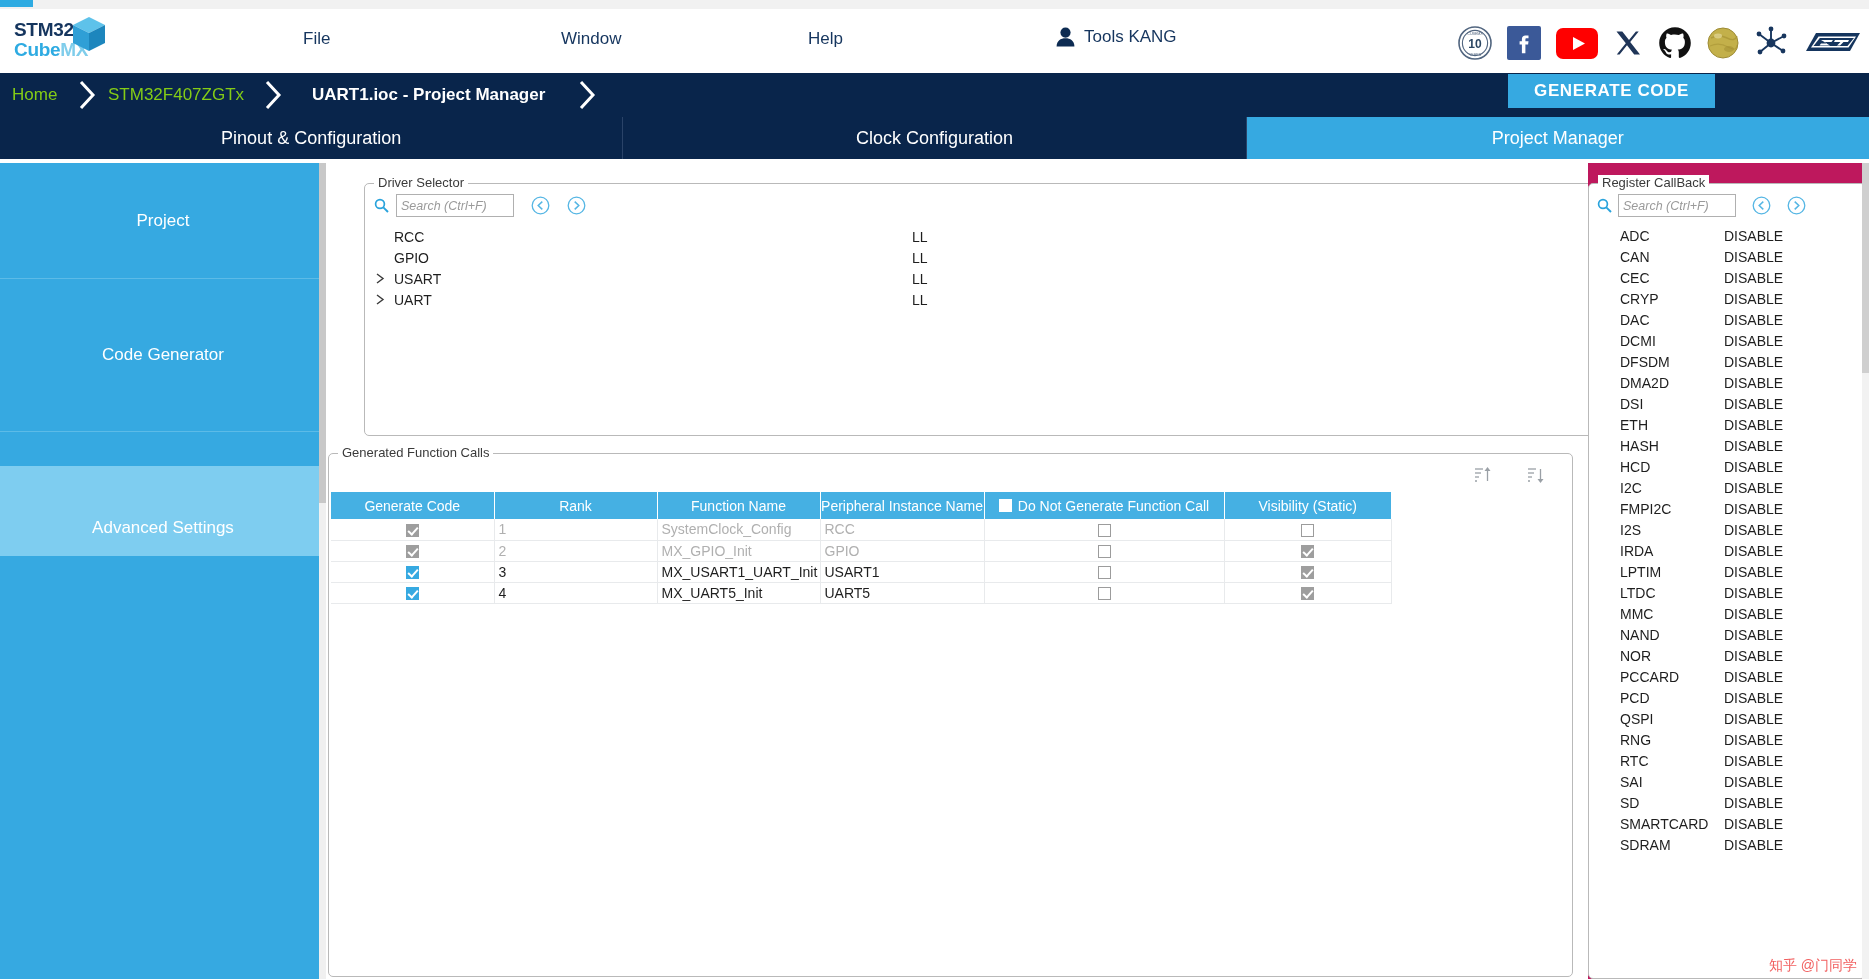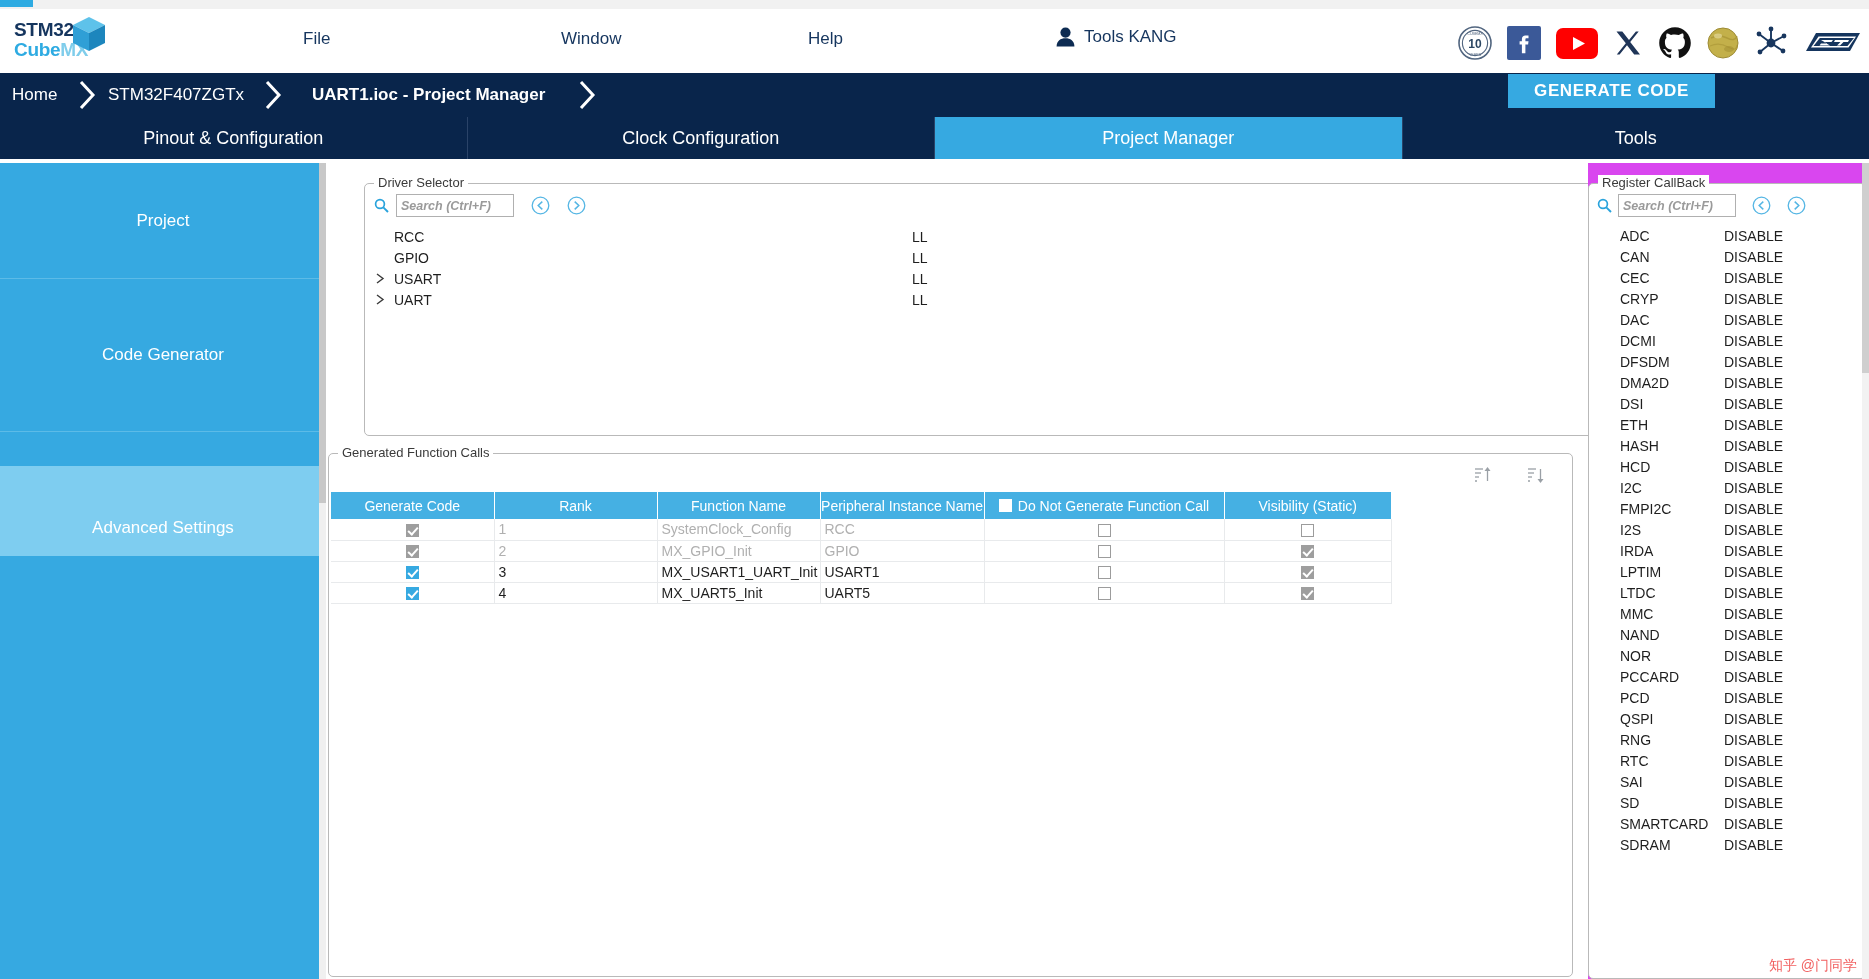--- a/index.html
+++ b/index.html
@@ -81,21 +81,21 @@
 
   
   .breadcrumb-bar {
     position: absolute; top: 73px; left: 0;
     width: 1869px; height: 44px;
     background: #09254b;
   }
   .crumb {
     position: absolute; top: 0; height: 44px;
     display: flex; align-items: center;
-    font-size: 17px; color: #ffffff;
+    font-size: 17px; color: #84cc16;
     white-space: nowrap;
   }
   .crumb.active { color: #ffffff; font-weight: bold; }
   .crumb-arrow {
     position: absolute; top: 6px;
     width: 18px; height: 32px;
   }
   .generate-btn {
     position: absolute; top: 74px; left: 1508px;
     width: 207px; height: 34px;
@@ -188,21 +188,20 @@
   }
   .search-box {
     width: 118px; height: 23px;
     border: 1px solid #b0b0b0;
     background: #ffffff;
     font-size: 12.5px;
     font-style: italic;
     color: #9a9a9a;
     padding: 0 4px;
     font-family: "Liberation Sans", sans-serif;
-    font-weight: bold;
   }
   .search-box::placeholder { color: #9a9a9a; font-style: italic; }
   .nav-circle-btn {
     width: 19px; height: 19px;
     cursor: pointer;
     margin-left: 10px;
   }
 
   .drv-list {
     position: absolute; left: 1px; top: 42px;
@@ -291,21 +290,21 @@
   }
   .cb.white-hdr {
     border: 1px solid #ffffff;
     background: #ffffff;
   }
 
   
   .right-panel {
     position: absolute; top: 163px; left: 1588px;
     width: 281px; height: 816px;
-    background: #d946ef;
+    background: #be185d;
   }
   #register-callback {
     left: 0px; top: 20px;
     width: 278px; height: 796px;
   }
   .rc-search-row {
     position: absolute; left: 8px; top: 10px;
     display: flex; align-items: center; gap: 6px;
   }
   .rc-list {
@@ -479,21 +478,20 @@
       <polyline points="3,3 15,16 3,29" fill="none" stroke="#ffffff" stroke-width="3"></polyline>
     </svg>
   </div>
 
   <button class="generate-btn">GENERATE CODE</button>
 
   <div class="maintabs">
     <div class="maintab">Pinout &amp; Configuration</div>
     <div class="maintab">Clock Configuration</div>
     <div class="maintab selected">Project Manager</div>
-    <div class="maintab">Tools</div>
   </div>
 
   <div class="sidebar">
     <div class="side-item" style="top:0px; height:116px;">Project</div>
     <div class="side-item" style="top:116px; height:153px;">Code Generator</div>
     <div class="side-item active" style="top:269px; height:124px;margin-top:34px;">Advanced Settings</div>
     <div class="side-rest" style="top:393px; height:423px;"></div>
   </div>
   <div class="side-scroll">
     <div class="side-scroll-thumb"></div>

